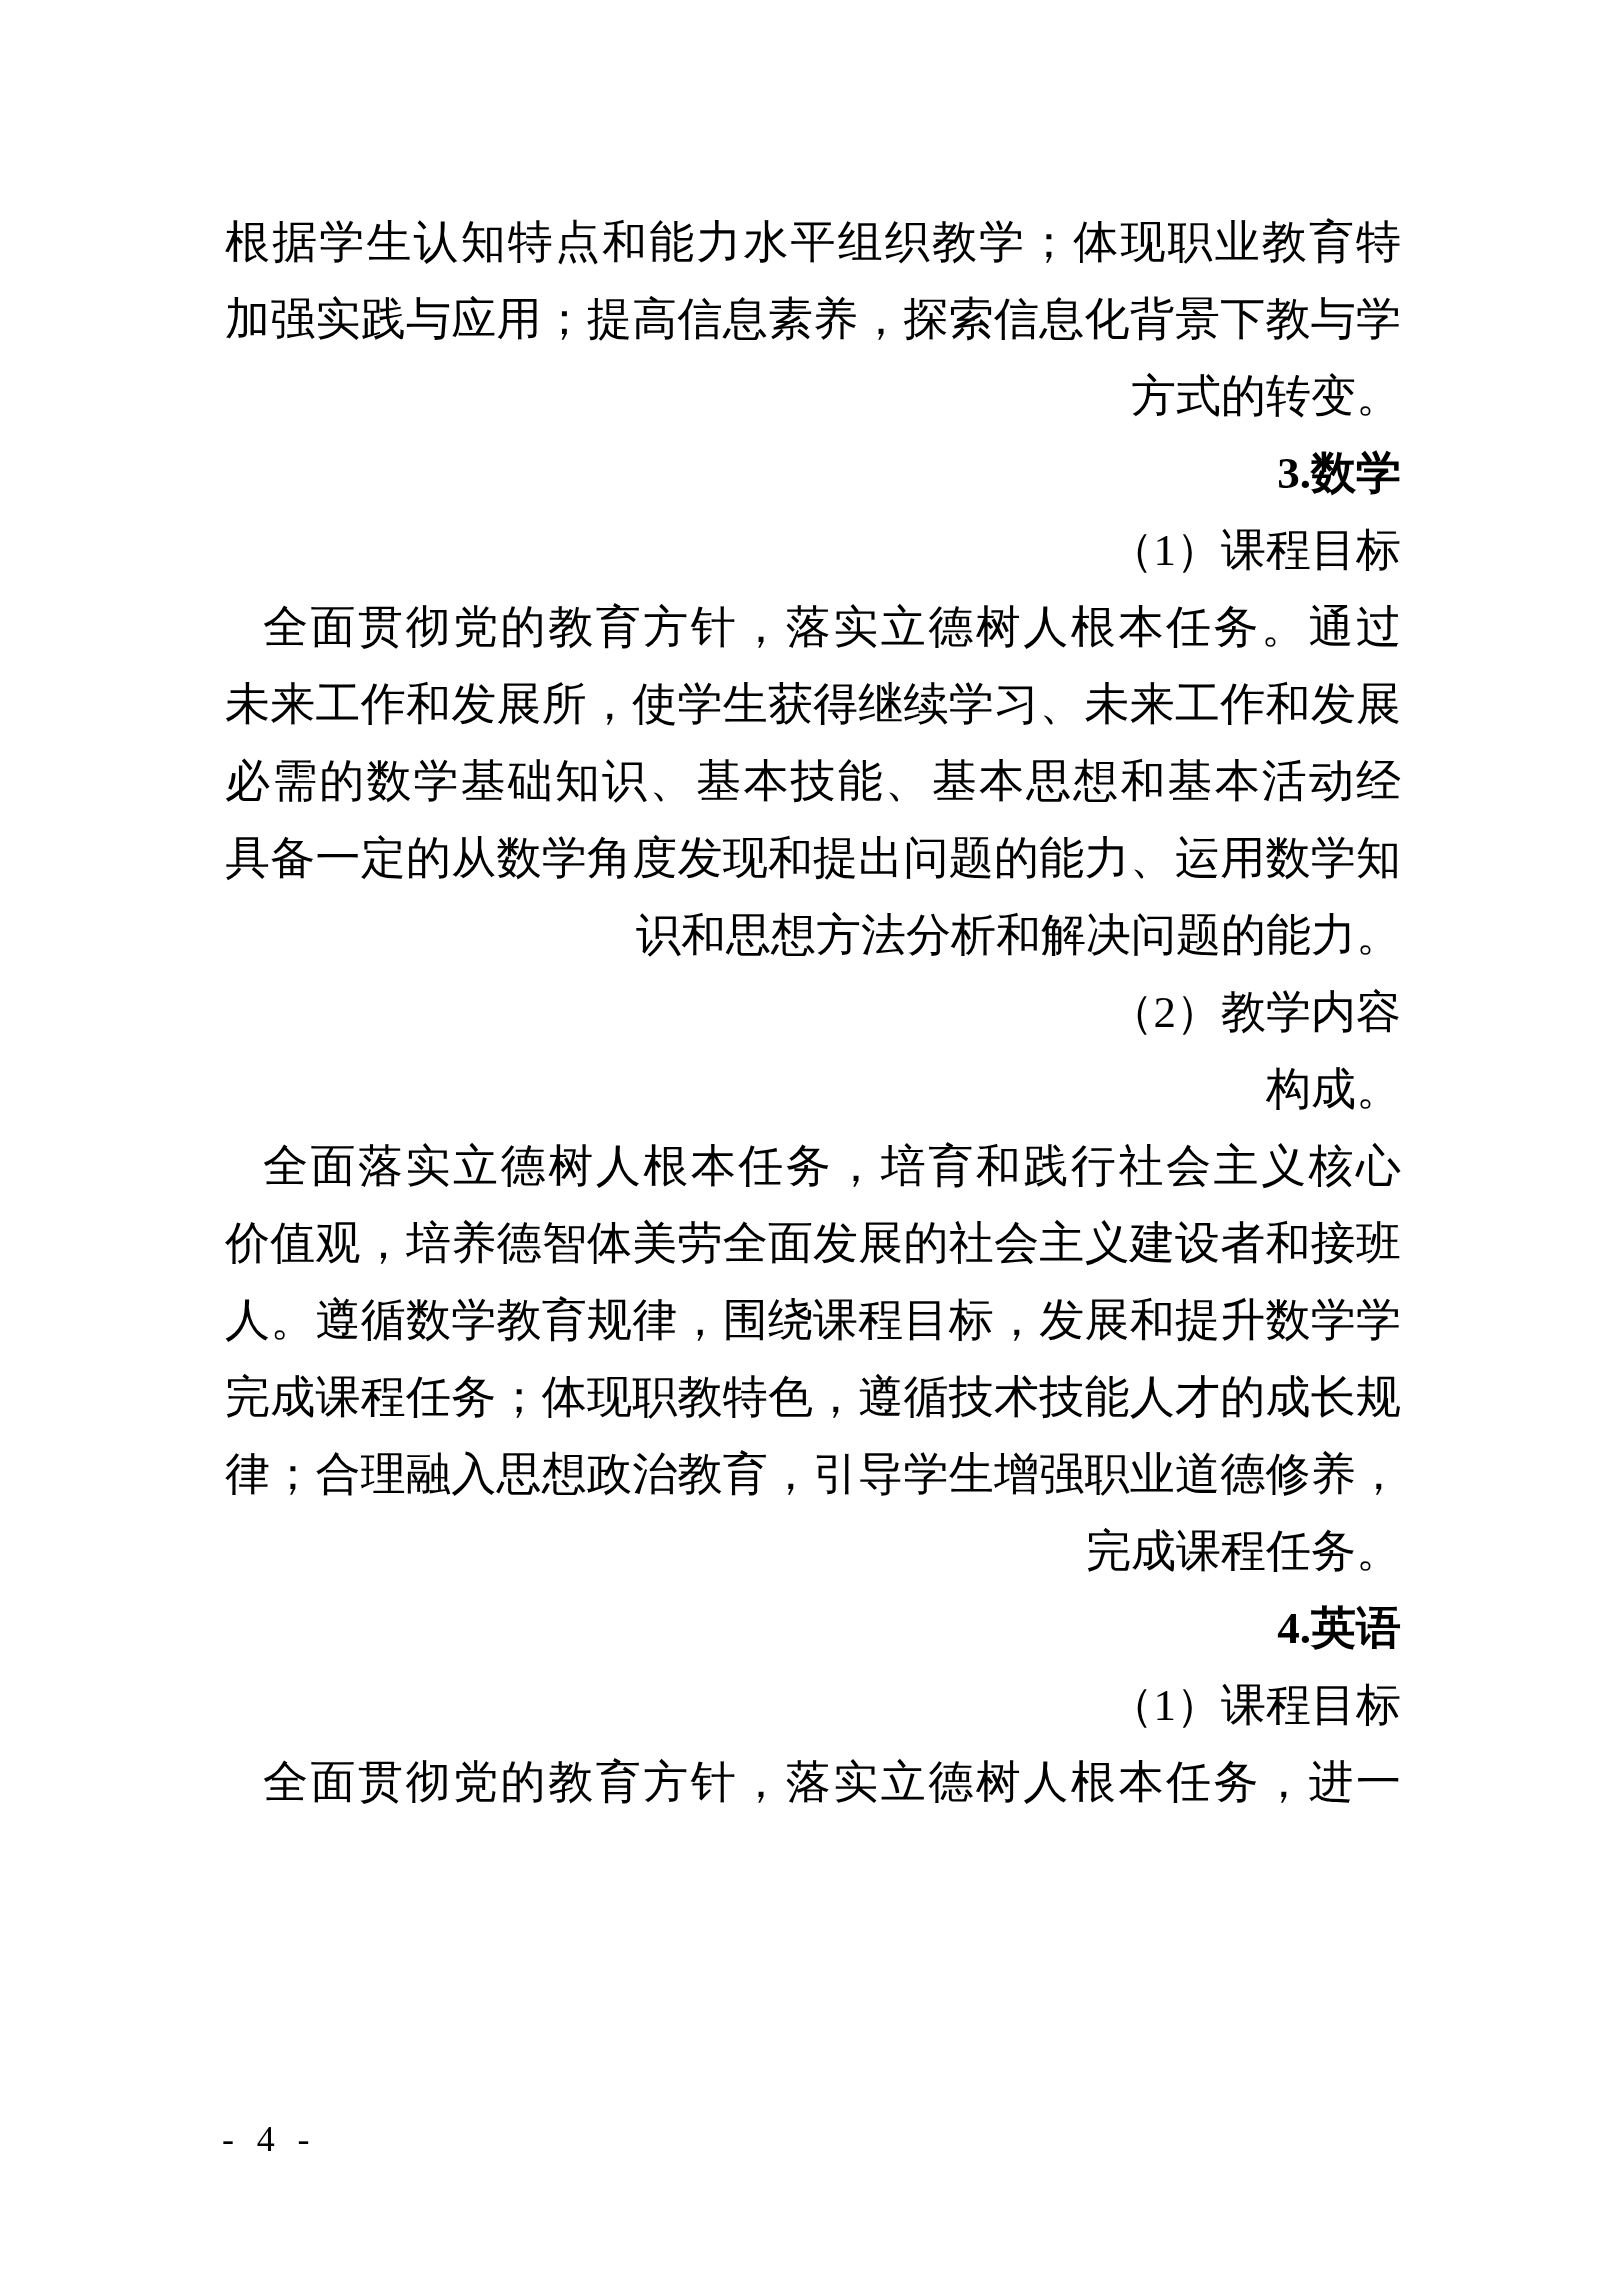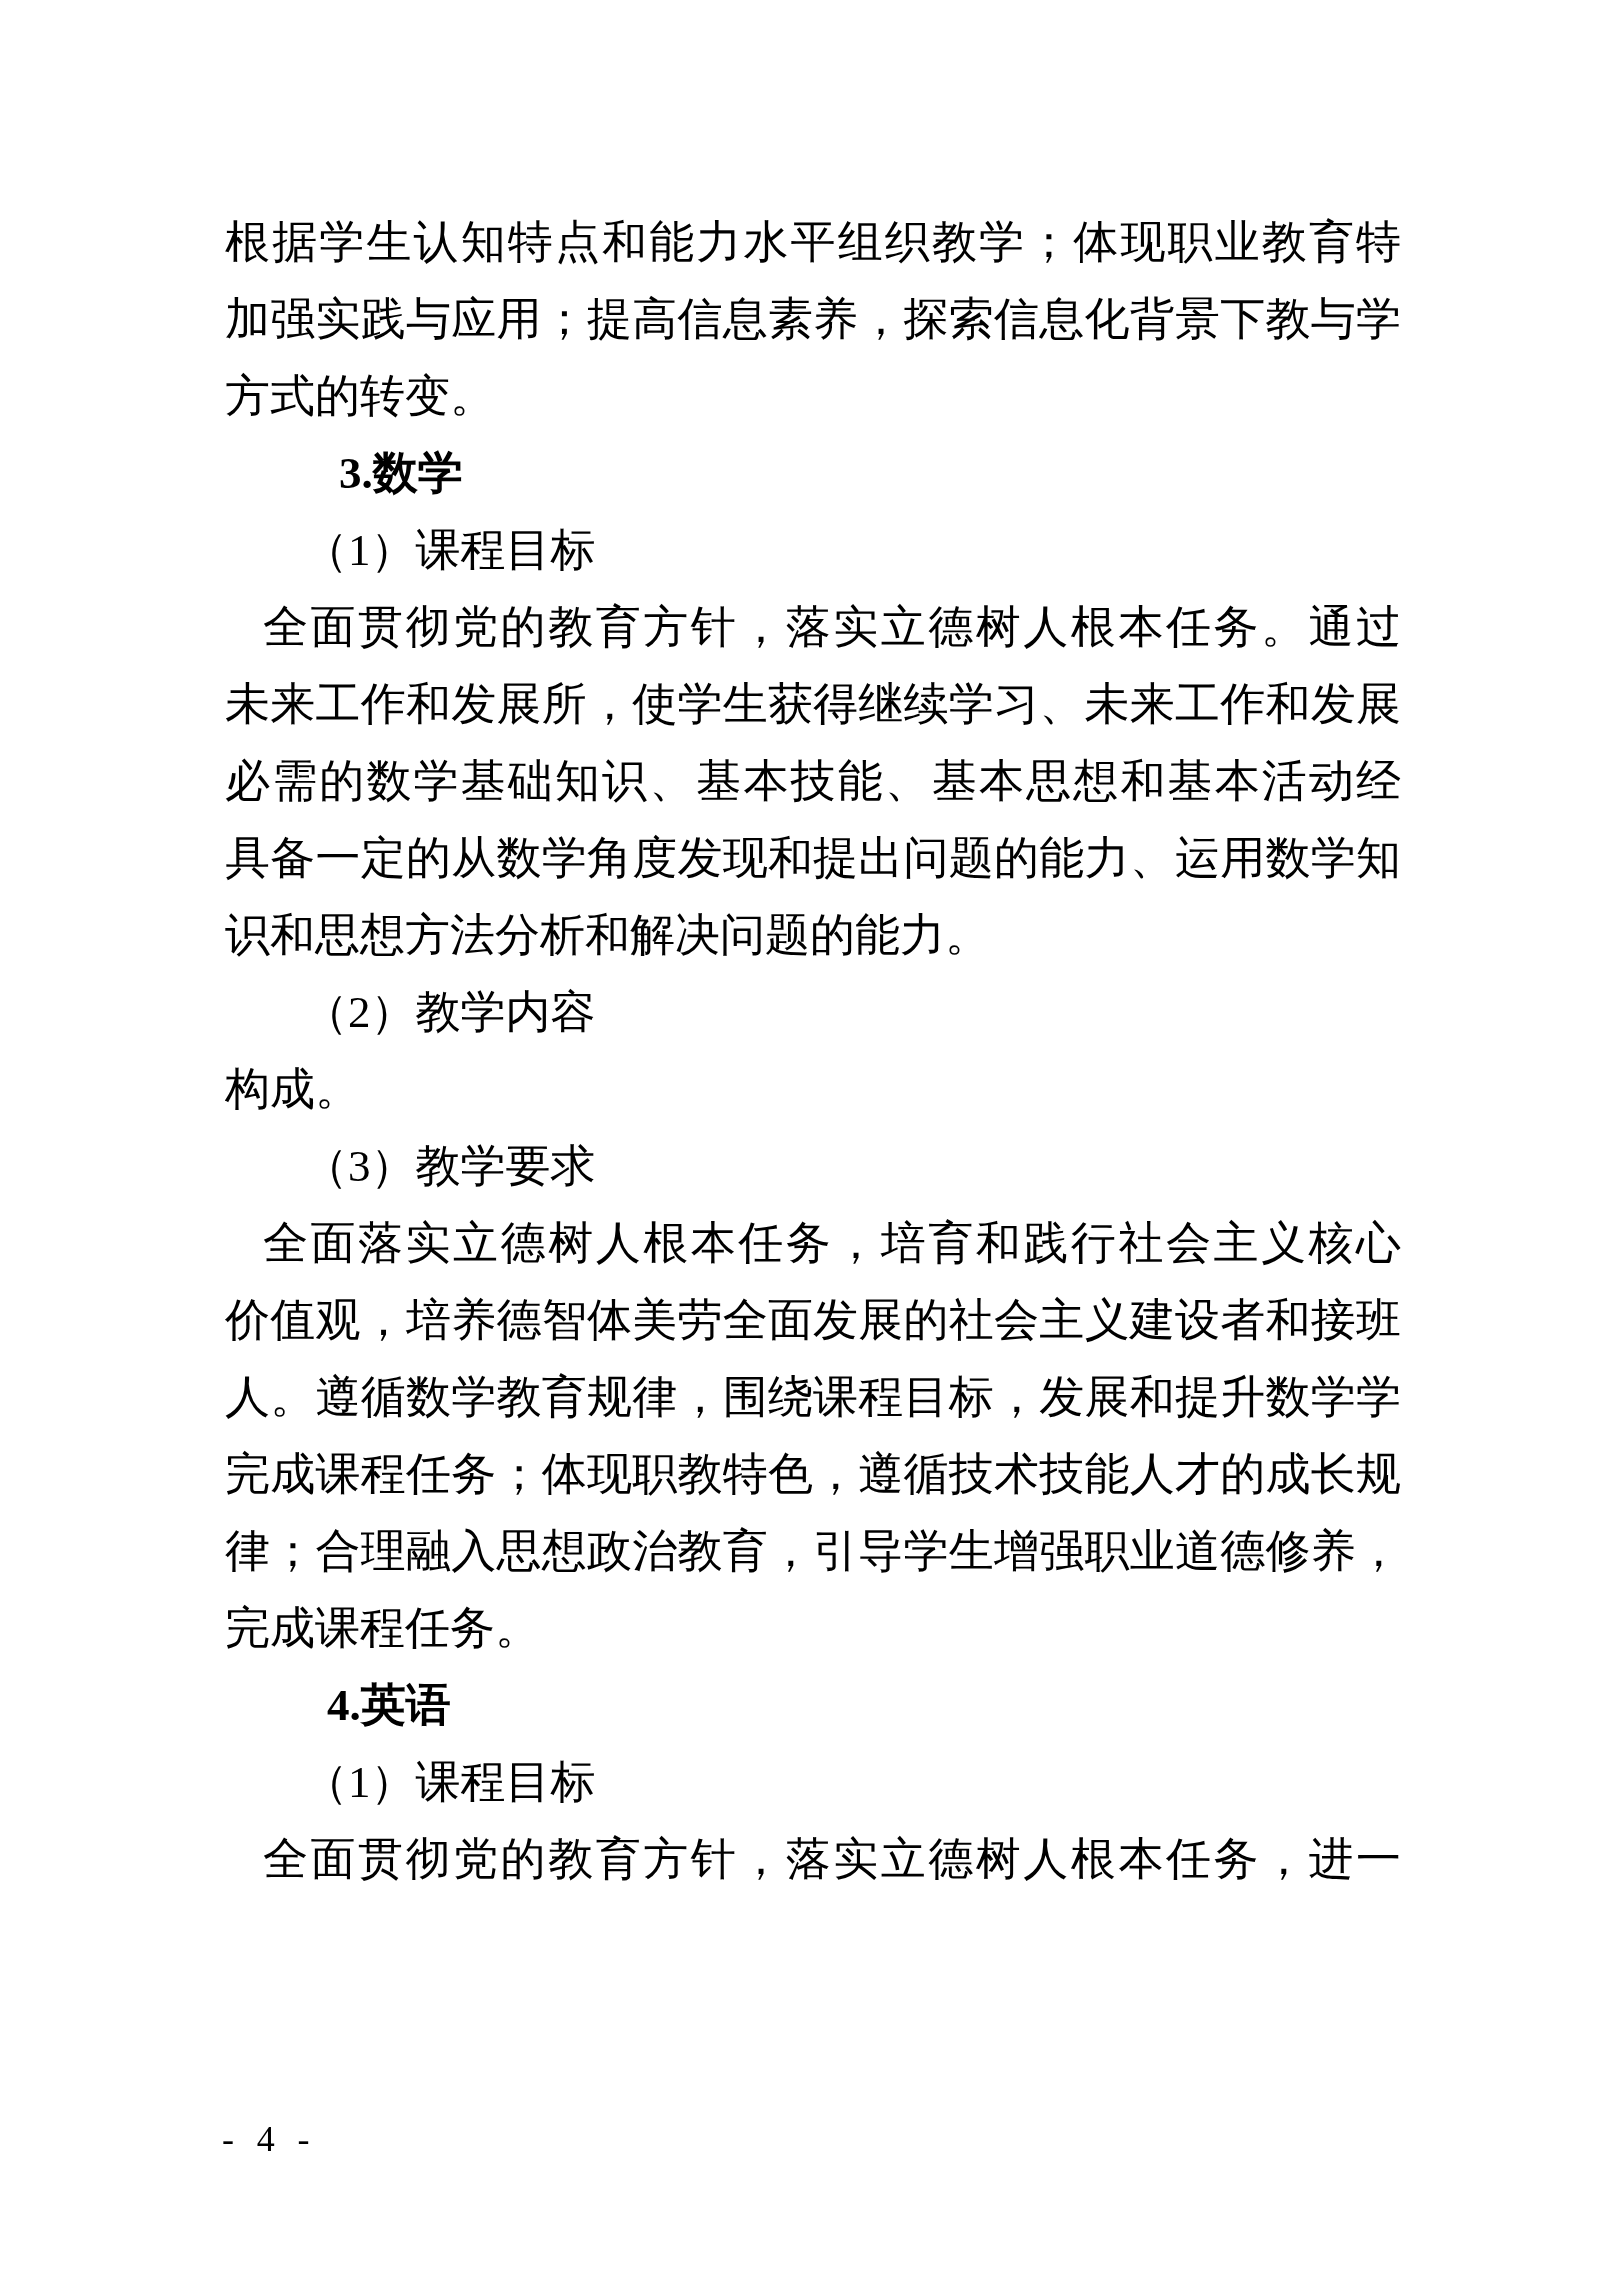--- a/index.html
+++ b/index.html
@@ -22,20 +22,21 @@
     left: 225px;
     top: 204px;
     width: 1176px;
   }
   .line {
     height: 77px;
     line-height: 77px;
     font-size: 45px;
     white-space: normal;
     overflow: hidden;
+    text-align: right;
   }
   
   .line.justify {
     text-align: justify;
     text-align-last: justify;
   }
   
   .line.indent { margin-left: 38px; }
   
   .line.sub { margin-left: 78px; }
@@ -63,21 +64,20 @@
       <div class="line">方式的转变。</div>
       <div class="line h1">3.数学</div>
       <div class="line sub">（1）课程目标</div>
       <div class="line indent justify">全面贯彻党的教育方针，落实立德树人根本任务。通过</div>
       <div class="line justify">未来工作和发展所，使学生获得继续学习、未来工作和发展所</div>
       <div class="line justify">必需的数学基础知识、基本技能、基本思想和基本活动经验，</div>
       <div class="line justify">具备一定的从数学角度发现和提出问题的能力、运用数学知</div>
       <div class="line">识和思想方法分析和解决问题的能力。</div>
       <div class="line sub">（2）教学内容</div>
       <div class="line">构成。</div>
-      <div class="line sub">（3）教学要求</div>
       <div class="line indent justify">全面落实立德树人根本任务，培育和践行社会主义核心</div>
       <div class="line justify">价值观，培养德智体美劳全面发展的社会主义建设者和接班</div>
       <div class="line justify">人。遵循数学教育规律，围绕课程目标，发展和提升数学学</div>
       <div class="line justify">完成课程任务；体现职教特色，遵循技术技能人才的成长规</div>
       <div class="line justify">律；合理融入思想政治教育，引导学生增强职业道德修养，</div>
       <div class="line">完成课程任务。</div>
       <div class="line h2">4.英语</div>
       <div class="line sub">（1）课程目标</div>
       <div class="line indent justify">全面贯彻党的教育方针，落实立德树人根本任务，进一</div>
     </div>

